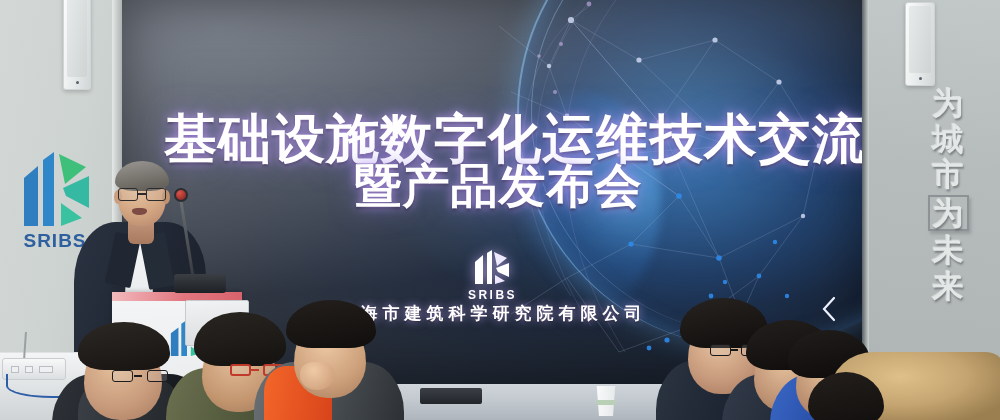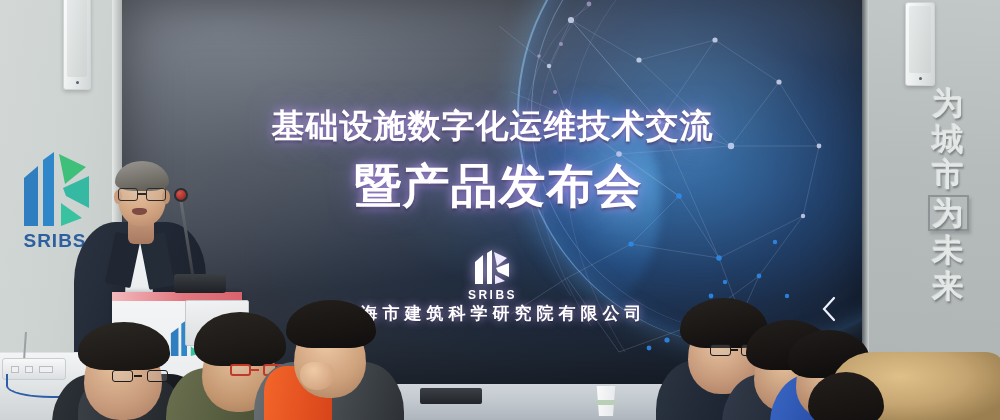--- a/index.html
+++ b/index.html
@@ -104,22 +104,23 @@
     position: absolute; left: 0; top: 0; width: 747px; height: 392px;
     text-align: center; color: #fff;
   }
   .slide-year {
     position: absolute; left: 0; right: 0; top: 60px;
     font-size: 38px; font-weight: 700; letter-spacing: 2px;
     text-shadow: 0 0 12px rgba(190,150,255,.75), 0 0 26px rgba(120,110,220,.55), 0 1px 2px rgba(0,0,0,.6);
   }
   .slide-line1 {
     position: absolute; left: 0; right: 0; top: 108px;
-    font-size: 33px; font-weight: 700; letter-spacing: 1px;
+    font-size: 53px; font-weight: 700; letter-spacing: 1px;
     text-shadow: 0 0 10px rgba(200,160,255,.8), 0 0 28px rgba(130,115,225,.6), 0 2px 3px rgba(0,0,0,.6);
+    text-align: right;
   }
   .slide-line2 {
     position: absolute; left: 12px; right: 0; top: 159px;
     font-size: 47px; font-weight: 700; letter-spacing: 1px;
     text-shadow: 0 0 10px rgba(200,160,255,.8), 0 0 28px rgba(130,115,225,.6), 0 2px 3px rgba(0,0,0,.6);
   }
   .slide-logo {
     position: absolute; left: 50%; top: 254px; margin-left: -28px;
     width: 56px; text-align: center;
   }

